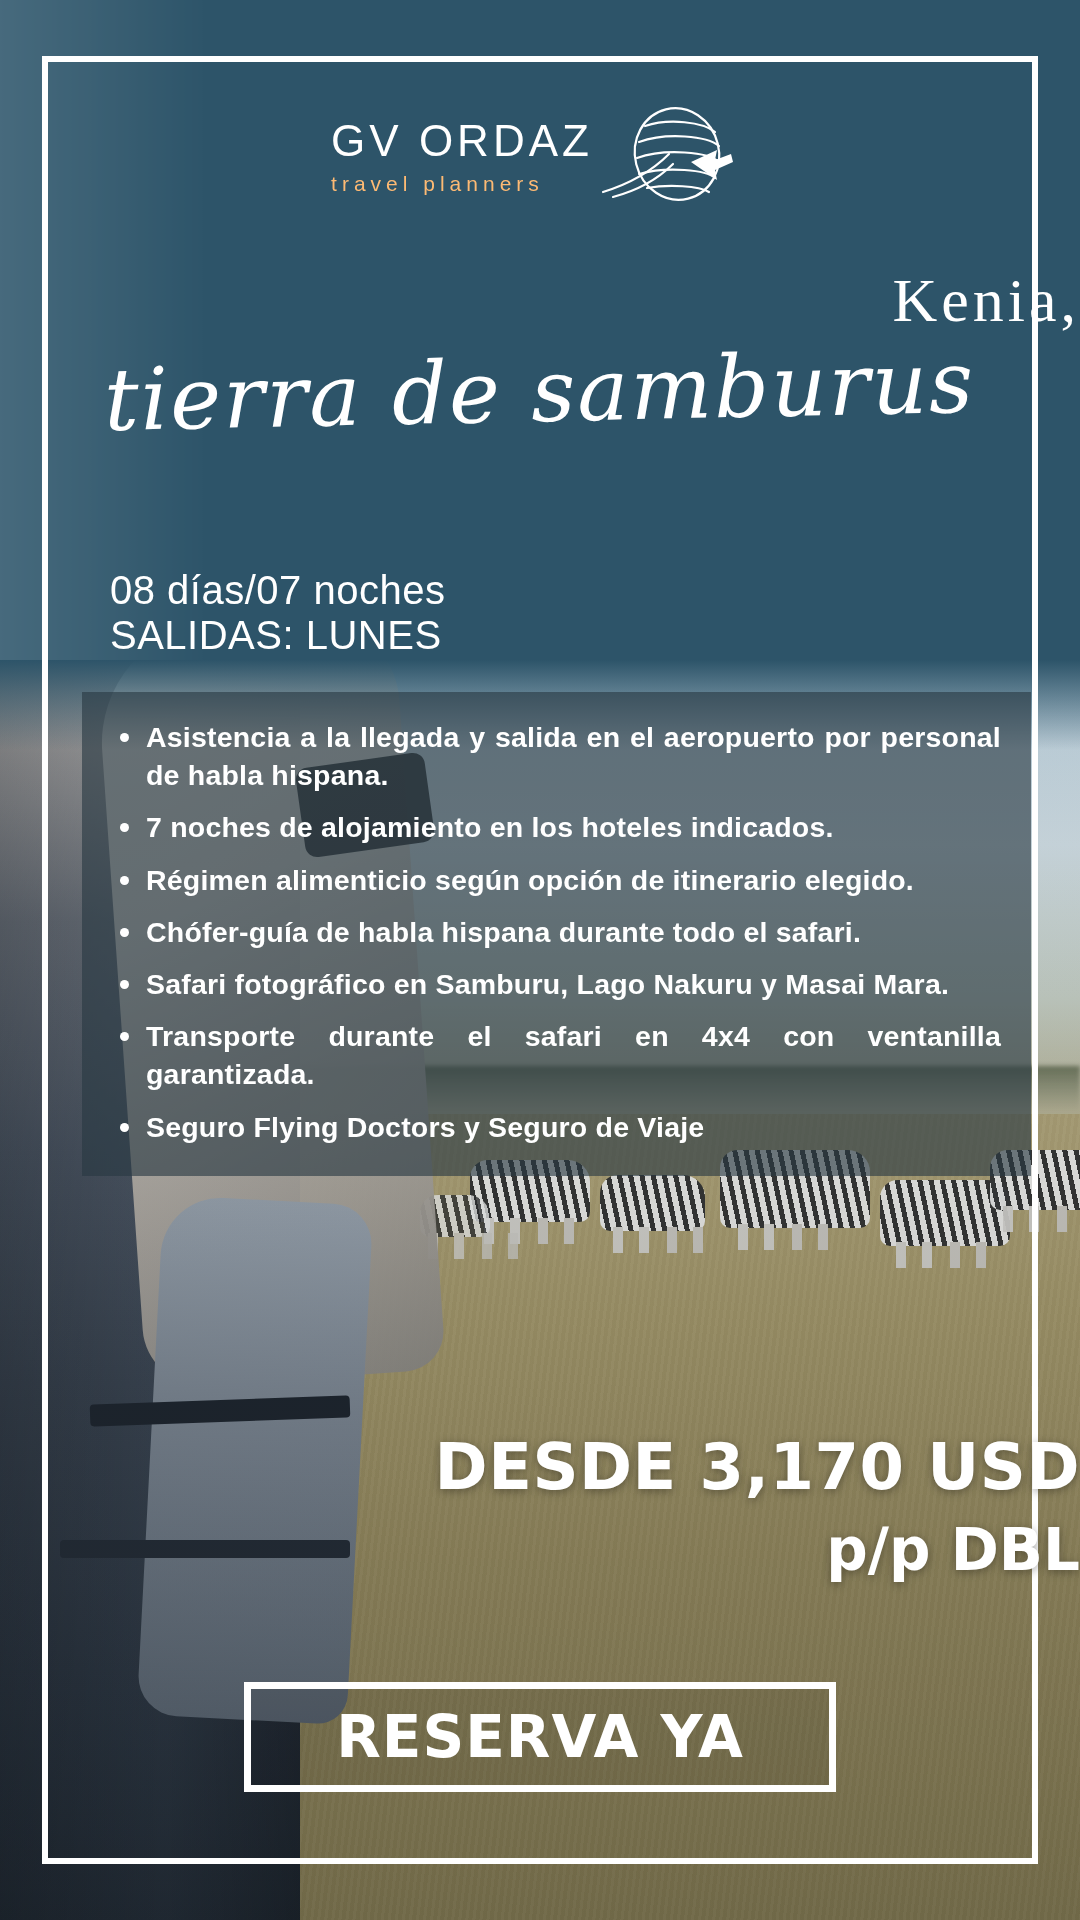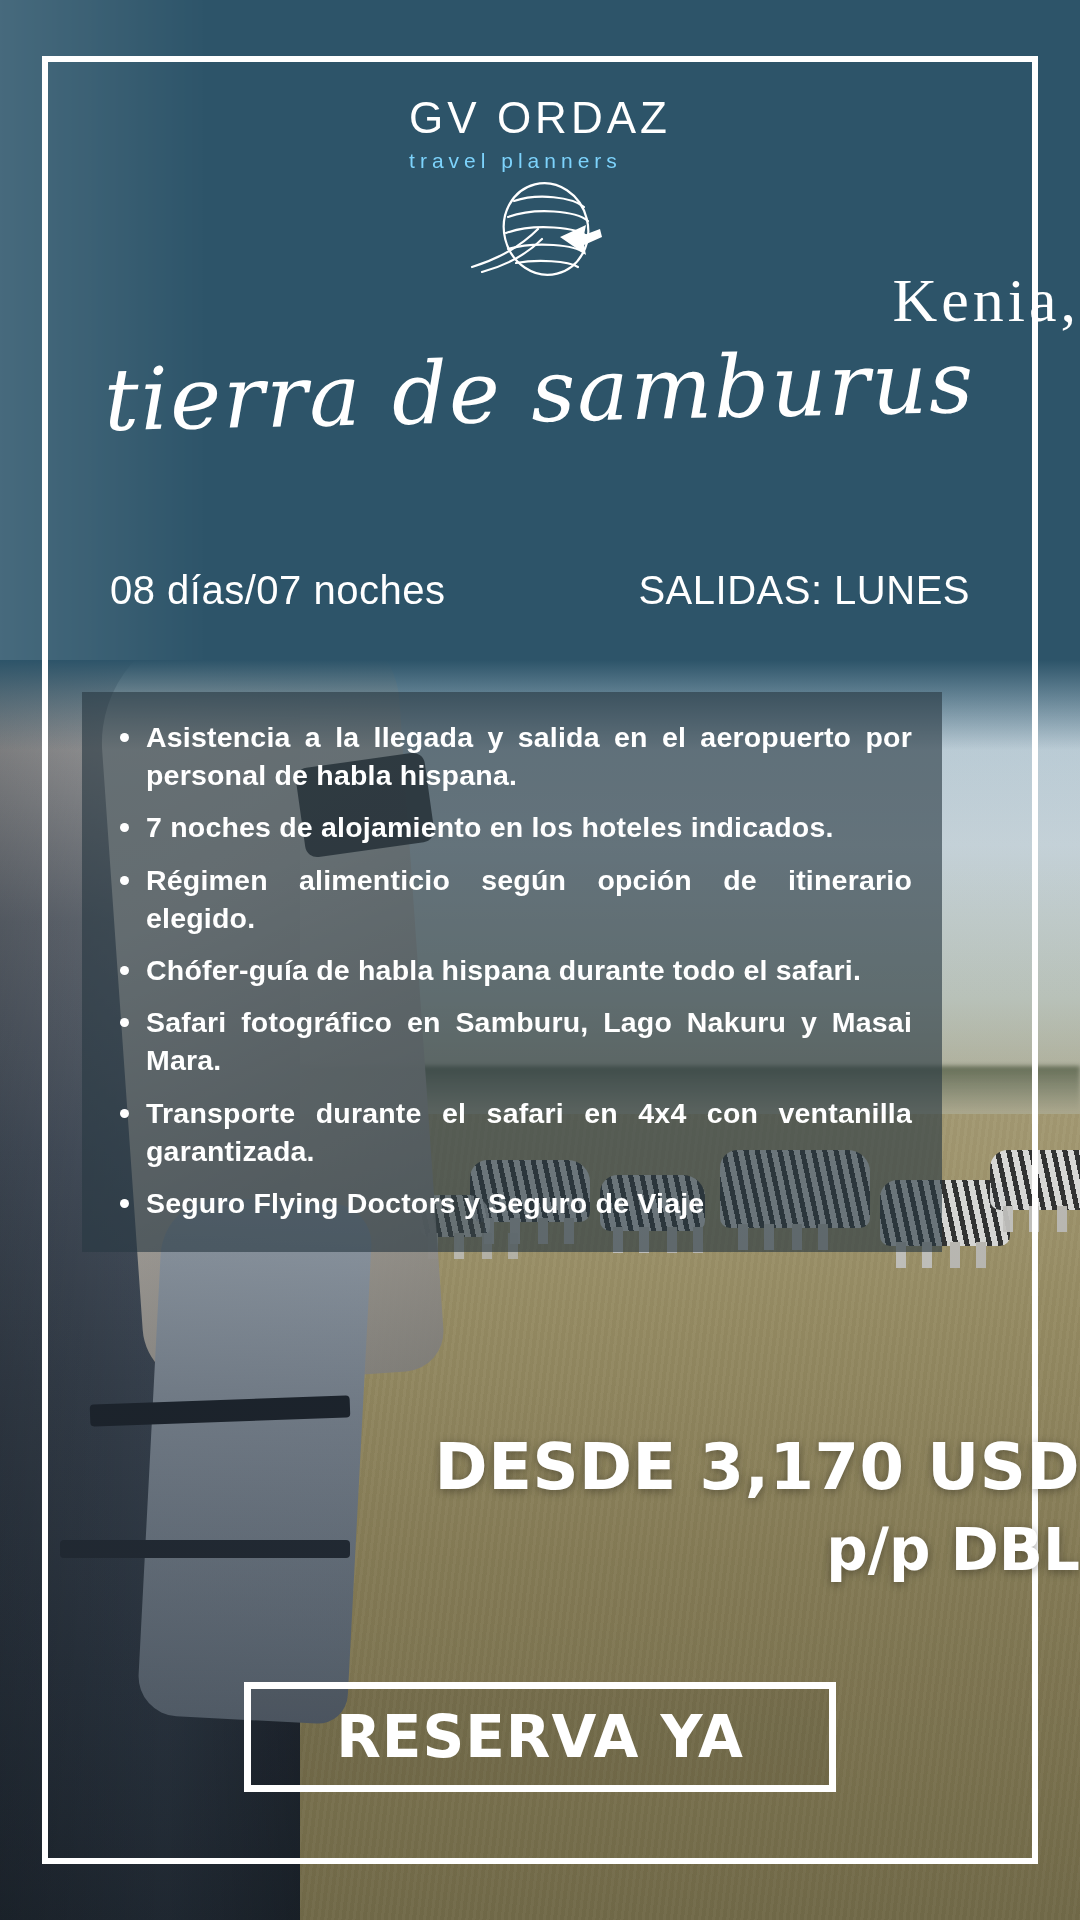--- a/index.html
+++ b/index.html
@@ -163,38 +163,37 @@
     inset:0;
     color:#fff;
   }
 
   .logo-wrap{
     position:absolute;
     left:0; right:0; top: 96px;
     display:flex;
     justify-content:center;
     align-items:center;
-    flex-direction: column;
   }
   .logo-text{
     text-align:left;
     line-height:1;
   }
   .logo-title{
     font-family: "Liberation Sans", sans-serif;
     font-size: 44px;
     letter-spacing: 4px;
     color:#ffffff;
     font-weight: 400;
   }
   .logo-sub{
     font-family: "Liberation Sans", sans-serif;
     font-size: 21px;
     letter-spacing: 5px;
-    color:#7dd3fc;
+    color:#fdba74;
     margin-top: 10px;
     font-weight: 300;
   }
   .logo-mark{
     width: 150px; height: 120px;
     position:relative;
     margin-left: 6px;
   }
 
   .title-block{
@@ -226,26 +225,27 @@
   .meta-row{
     position:absolute;
     left: 110px; right: 110px; top: 568px;
     display:flex;
     justify-content:space-between;
     align-items:baseline;
     font-size: 40px;
     font-weight: 300;
     letter-spacing: .5px;
     color:#fff;
+    flex-direction:column;
   }
 
   .includes-box{
     position:absolute;
     left: 82px; top: 692px;
-    width: 860px;
+    width: 949px;
     background: rgba(40,56,66,.62);
     padding: 26px 30px 30px 30px;
     box-sizing: border-box;
   }
   .includes-list{
     list-style:none;
     margin:0; padding:0;
   }
   .includes-list li{
     position:relative;

